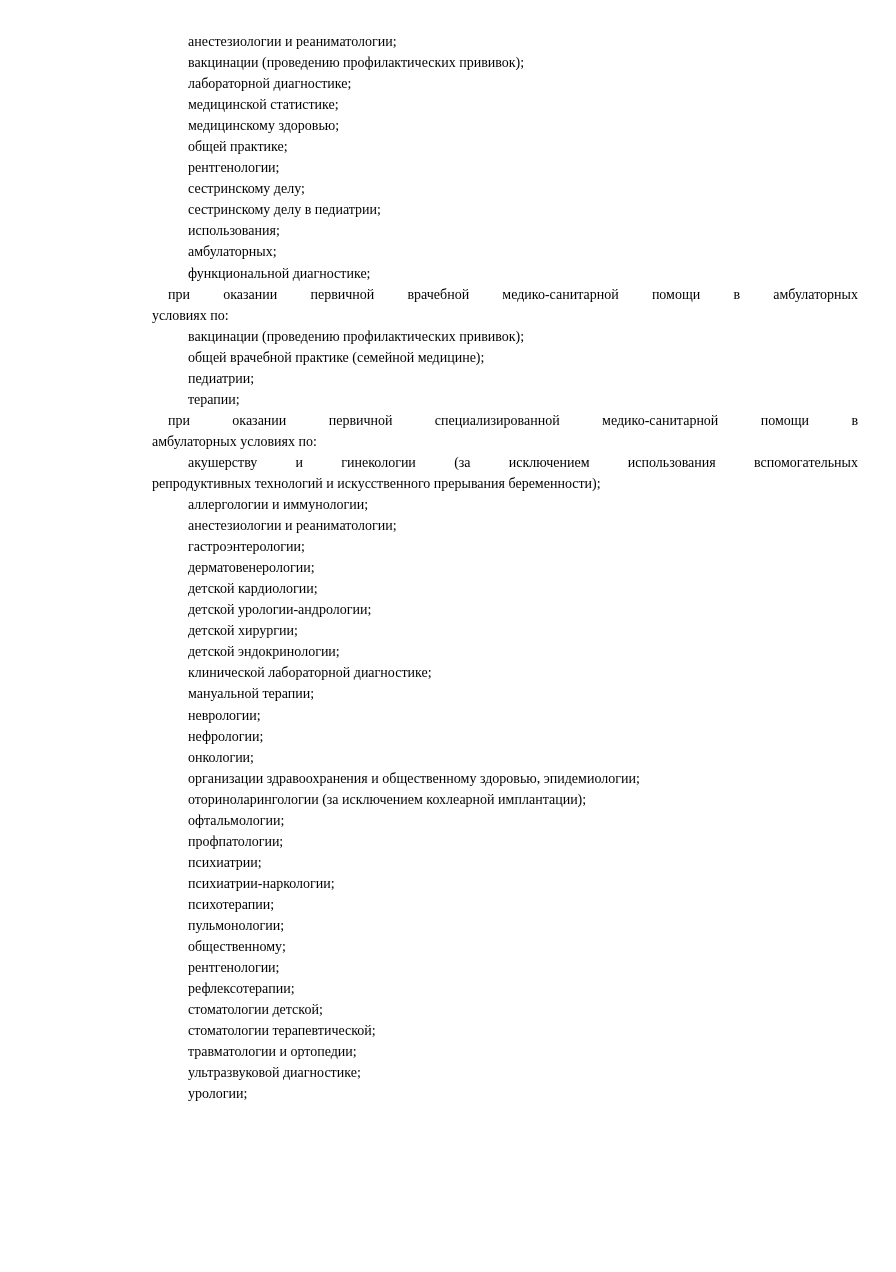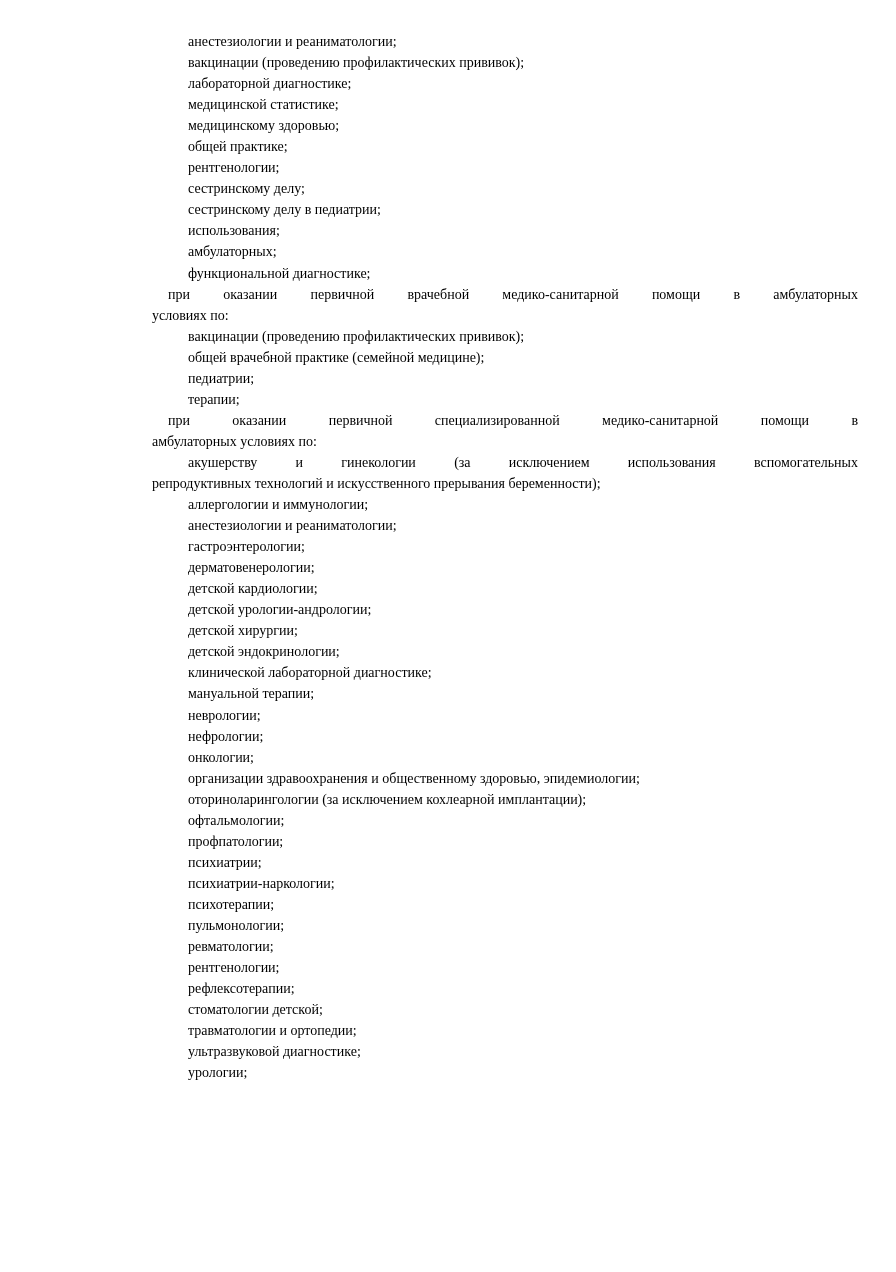--- a/index.html
+++ b/index.html
@@ -157,30 +157,33 @@
     <div class="block item">
       <div class="line first">психиатрии-наркологии;</div>
     </div>
     <div class="block item">
       <div class="line first">психотерапии;</div>
     </div>
     <div class="block item">
       <div class="line first">пульмонологии;</div>
     </div>
     <div class="block item">
-      <div class="line first">ревматологии;</div>
+      <div class="line first">общественному;</div>
     </div>
     <div class="block item">
       <div class="line first">рентгенологии;</div>
     </div>
     <div class="block item">
       <div class="line first">рефлексотерапии;</div>
     </div>
     <div class="block item">
       <div class="line first">стоматологии детской;</div>
+    </div>
+    <div class="block item">
+      <div class="line first">стоматологии терапевтической;</div>
     </div>
     <div class="block item">
       <div class="line first">травматологии и ортопедии;</div>
     </div>
     <div class="block item">
       <div class="line first">ультразвуковой диагностике;</div>
     </div>
     <div class="block item">
       <div class="line first">урологии;</div>
     </div>

